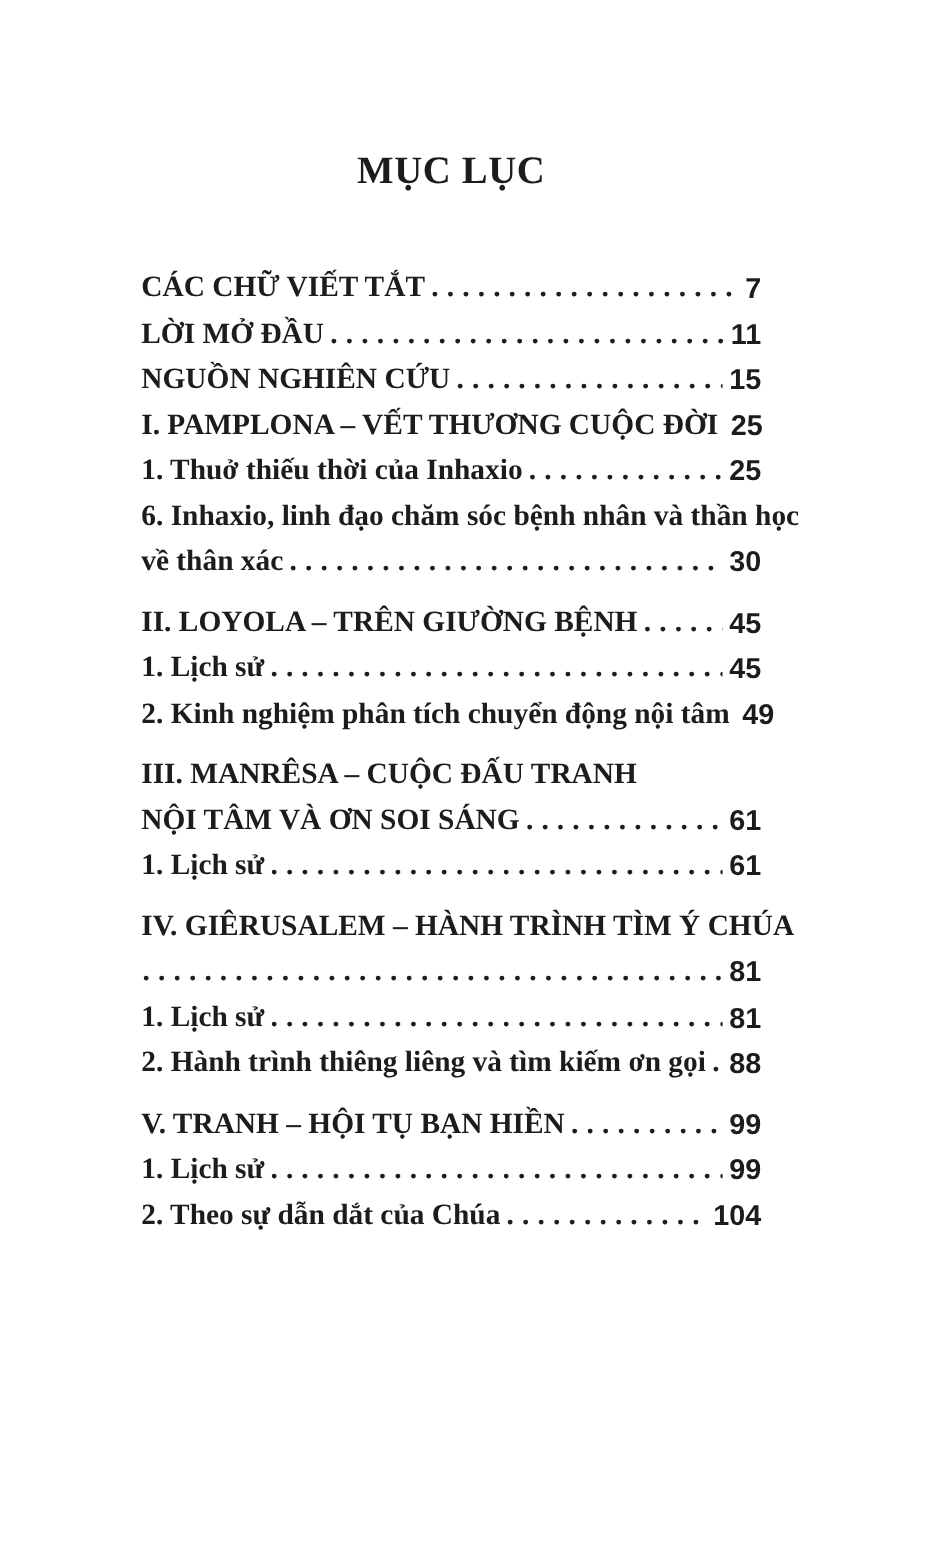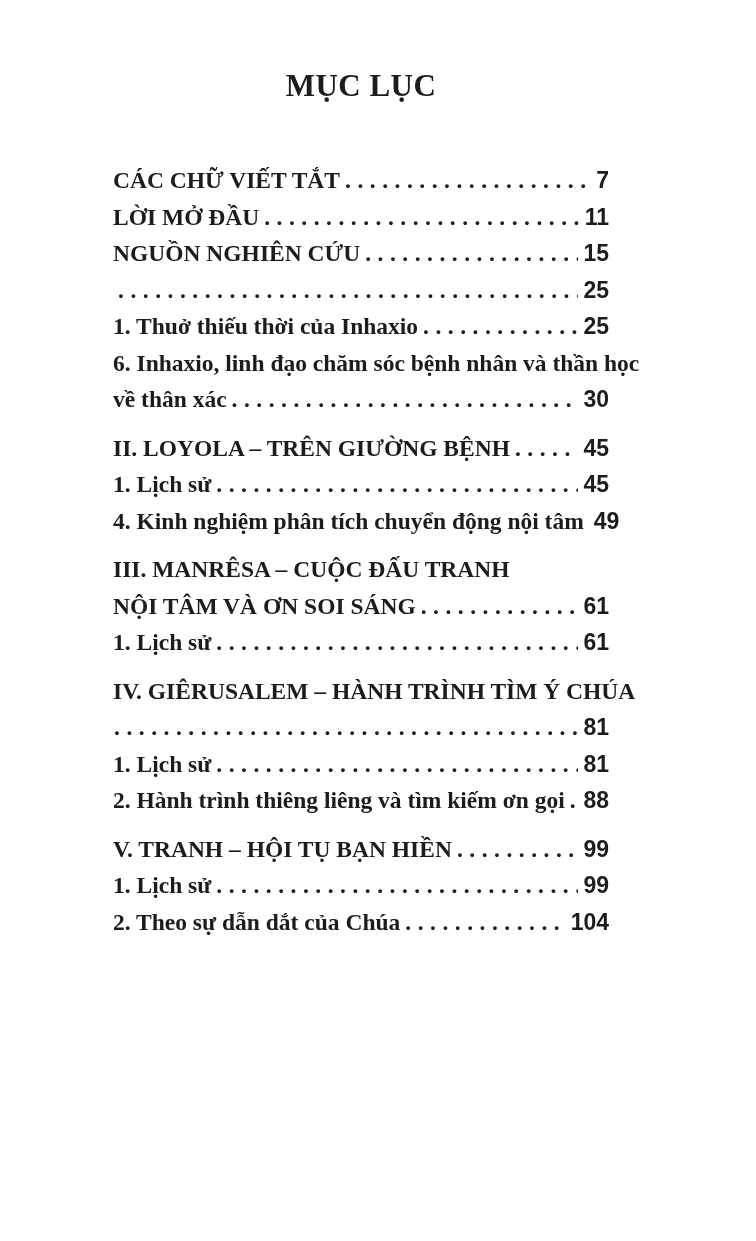--- a/index.html
+++ b/index.html
@@ -6,21 +6,21 @@
   body {
     width: 756px; height: 1241px;
     background: #ffffff;
     color: #1e1b1c;
     font-family: "Liberation Serif", serif;
     overflow: hidden;
   }
   .sheet {
     box-sizing: border-box;
     width: 720px; height: 1241px;
-    padding: 68px 111px 0 113px;
+    padding: 118px 111px 0 113px;
   }
   .title {
     text-align: center;
     font-size: 31px;
     font-weight: 700;
     letter-spacing: 0.5px;
     margin: 0 0 58px 0;
   }
   .toc { font-size: 23.5px; font-weight: 700; }
   .row {
@@ -71,20 +71,21 @@
       <span class="pagenum">11</span>
     </div>
 
     <div class="row">
       <span class="label">NGUỒN NGHIÊN CỨU</span>
       <span class="dots"></span>
       <span class="pagenum">15</span>
     </div>
 
     <div class="row">
+      <span class="label">I. PAMPLONA – VẾT THƯƠNG CUỘC ĐỜI</span>
       <span class="dots"></span>
       <span class="pagenum">25</span>
     </div>
 
     <div class="row">
       <span class="label">1. Thuở thiếu thời của Inhaxio</span>
       <span class="dots"></span>
       <span class="pagenum">25</span>
     </div>
 
@@ -104,21 +105,21 @@
       <span class="pagenum">45</span>
     </div>
 
     <div class="row">
       <span class="label">1. Lịch sử</span>
       <span class="dots"></span>
       <span class="pagenum">45</span>
     </div>
 
     <div class="row">
-      <span class="label">4. Kinh nghiệm phân tích chuyển động nội tâm</span>
+      <span class="label">2. Kinh nghiệm phân tích chuyển động nội tâm</span>
       <span class="dots"></span>
       <span class="pagenum">49</span>
     </div>
 
     <div class="row gap">
       <span class="label">III. MANRÊSA – CUỘC ĐẤU TRANH</span>
     </div>
 
     <div class="row">
       <span class="label">NỘI TÂM VÀ ƠN SOI SÁNG</span>

